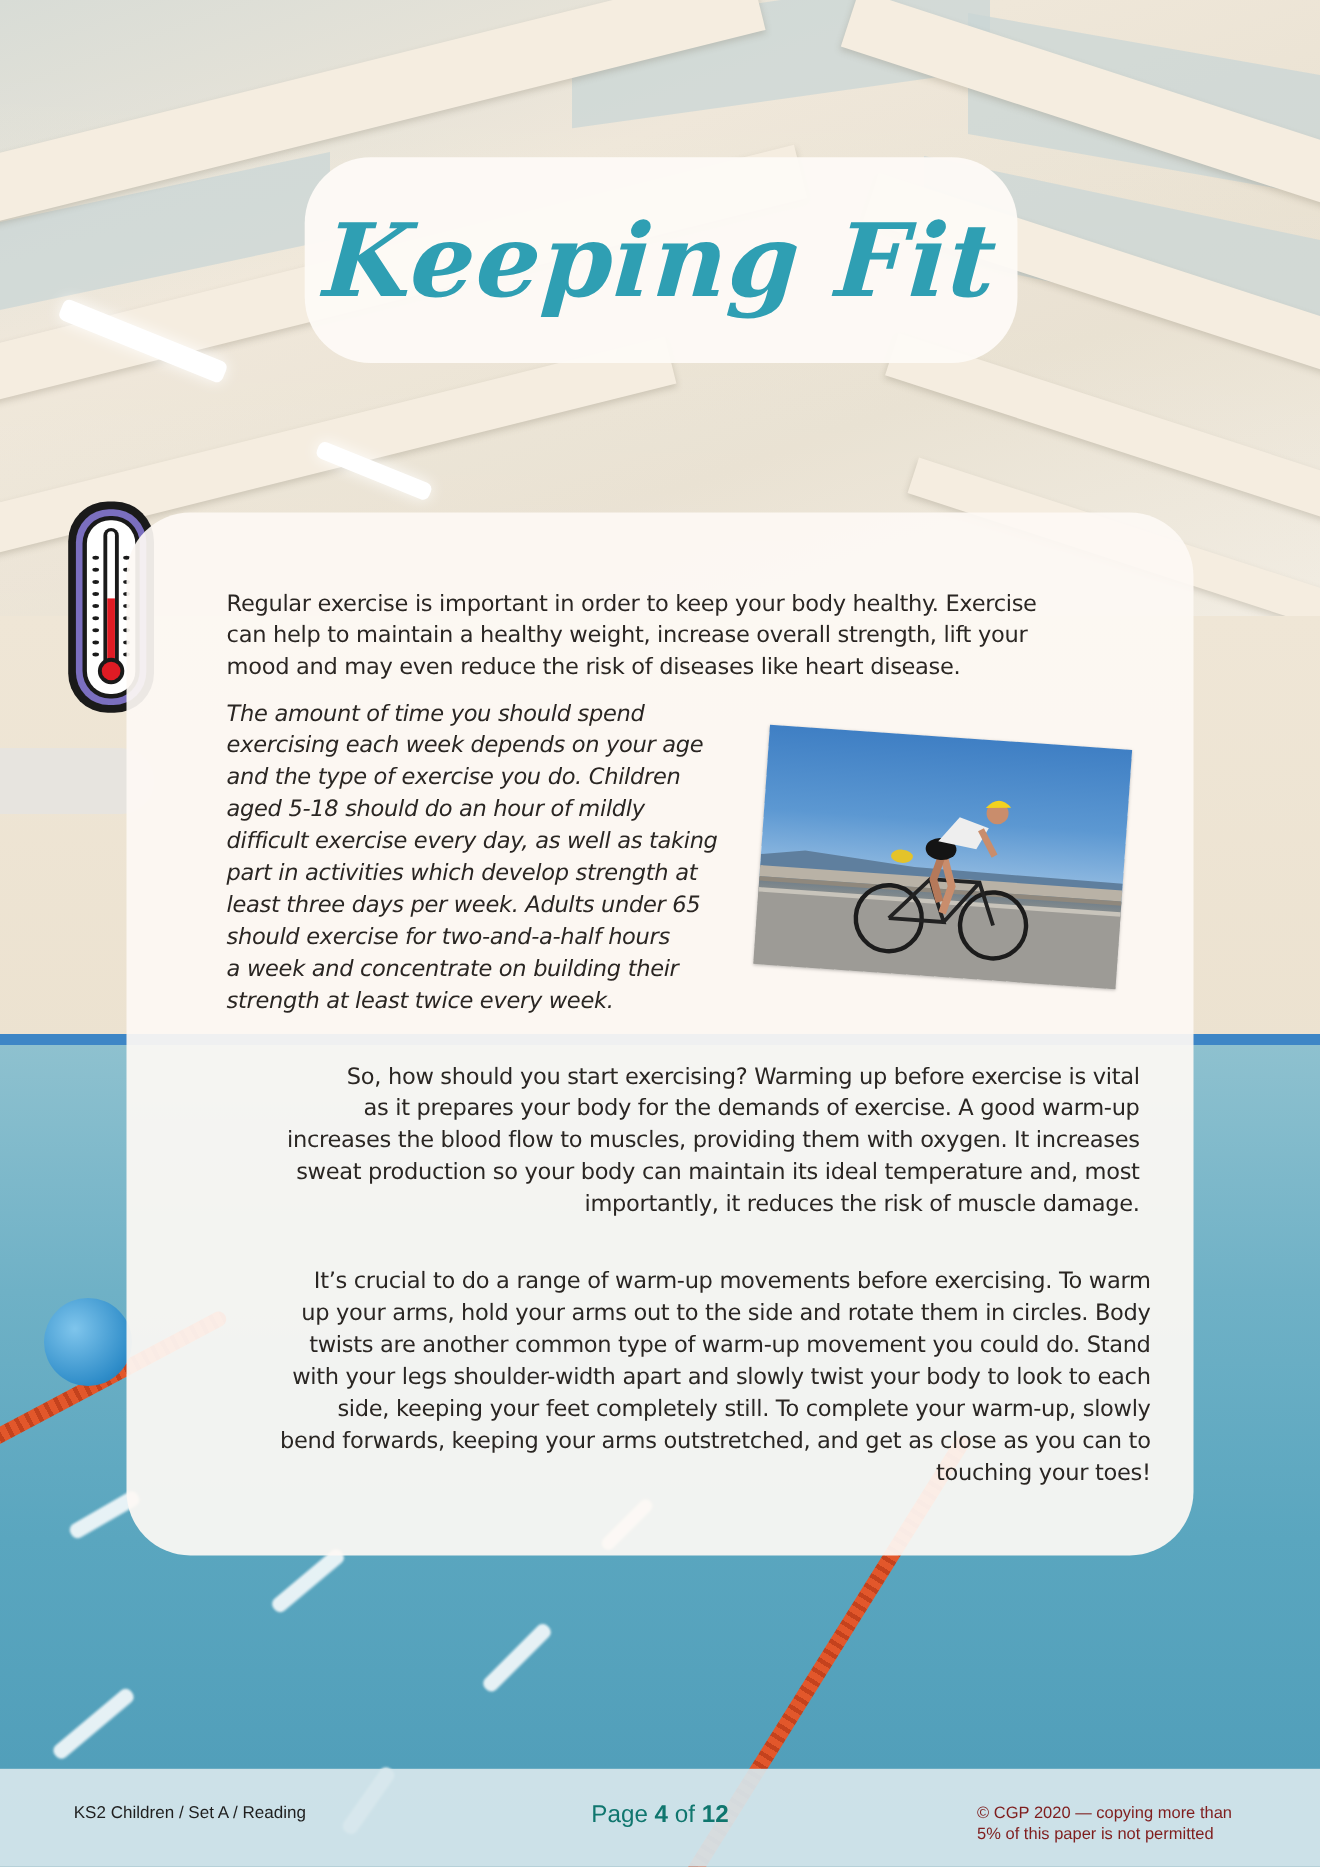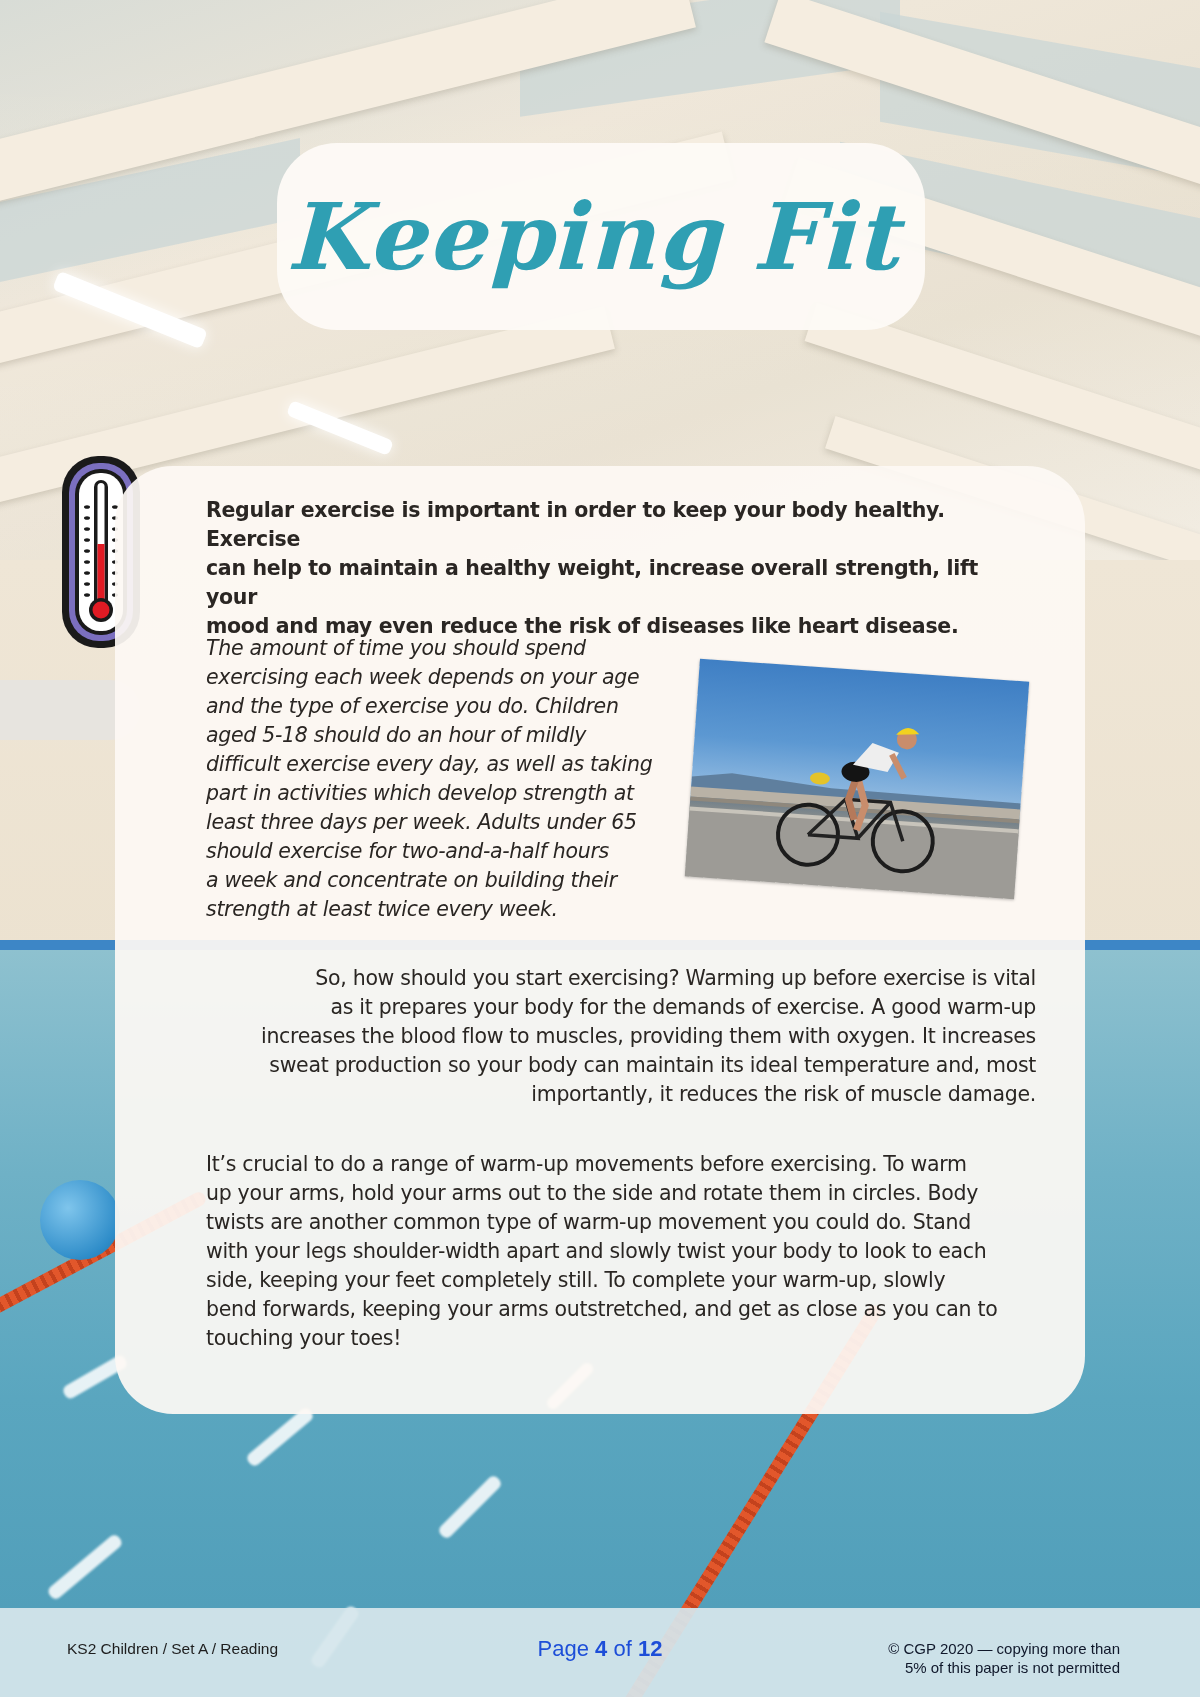--- a/index.html
+++ b/index.html
@@ -52,43 +52,43 @@
     
     .card {
       position: absolute; left: 115px; top: 466px; width: 970px; height: 948px;
       background: rgba(253,249,244,0.93); border-radius: 58px;
     }
     .para {
       position: absolute; left: 206px; color: #2a2623;
       font-family: "DejaVu Sans", sans-serif; font-size: 20.5px; line-height: 29px;
       letter-spacing: -0.3px; white-space: pre-line;
     }
-    .p1 { top: 496px; width: 810px; font-weight: bold; }
+    .p1 { top: 534px; width: 810px; }
     .p2 { top: 634px; width: 470px; font-style: italic; }
     .p3 { top: 964px; width: 830px; text-align: right; }
-    .p4 { top: 1150px; width: 840px; }
+    .p4 { top: 1150px; width: 840px; text-align: right; }
 
     
     .photo {
       position: absolute; left: 692px; top: 670px; width: 330px; height: 218px;
       transform: rotate(4deg); overflow: hidden;
       box-shadow: 0 1px 3px rgba(0,0,0,0.25);
       background: linear-gradient(180deg, #3f7fc4 0%, #5c98d2 35%, #8fb9e0 58%, #9bb7c9 62%, #6f7f8b 64%, #8d8f8c 70%, #a9a7a2 100%);
     }
     .photo svg { position: absolute; left: 0; top: 0; }
 
     
     .footer {
       position: absolute; left: 0; top: 1608px; width: 1200px; height: 89px;
       background: rgba(214,230,236,0.93);
     }
     .footer-left { position: absolute; left: 67px; top: 32px; font-size: 15.5px; color: #1e1e1e; }
-    .footer-center { position: absolute; left: 0; width: 1200px; top: 28px; text-align: center; font-size: 22px; color: #1d4ed8; }
+    .footer-center { position: absolute; left: 0; width: 1200px; top: 28px; text-align: center; font-size: 22px; color: #0f766e; }
     .footer-center b { font-weight: bold; }
-    .footer-right { position: absolute; right: 80px; top: 31px; text-align: right; font-size: 15px; line-height: 19px; color: #0f172a; white-space: pre-line; }
+    .footer-right { position: absolute; right: 80px; top: 31px; text-align: left; font-size: 15px; line-height: 19px; color: #7f1d1d; white-space: pre-line; }
   </style>
 </head>
 <body>
 
 <div class="bg">
   <div class="bg-ceiling">
     <div class="panel" style="left:520px;top:0;width:380px;height:90px;transform:skewY(-8deg);"></div>
     <div class="panel" style="left:880px;top:40px;width:320px;height:110px;transform:skewY(10deg);"></div>
     <div class="panel" style="left:840px;top:180px;width:360px;height:90px;transform:skewY(12deg);"></div>
     <div class="panel" style="left:0;top:170px;width:300px;height:80px;transform:skewY(-12deg);"></div>

